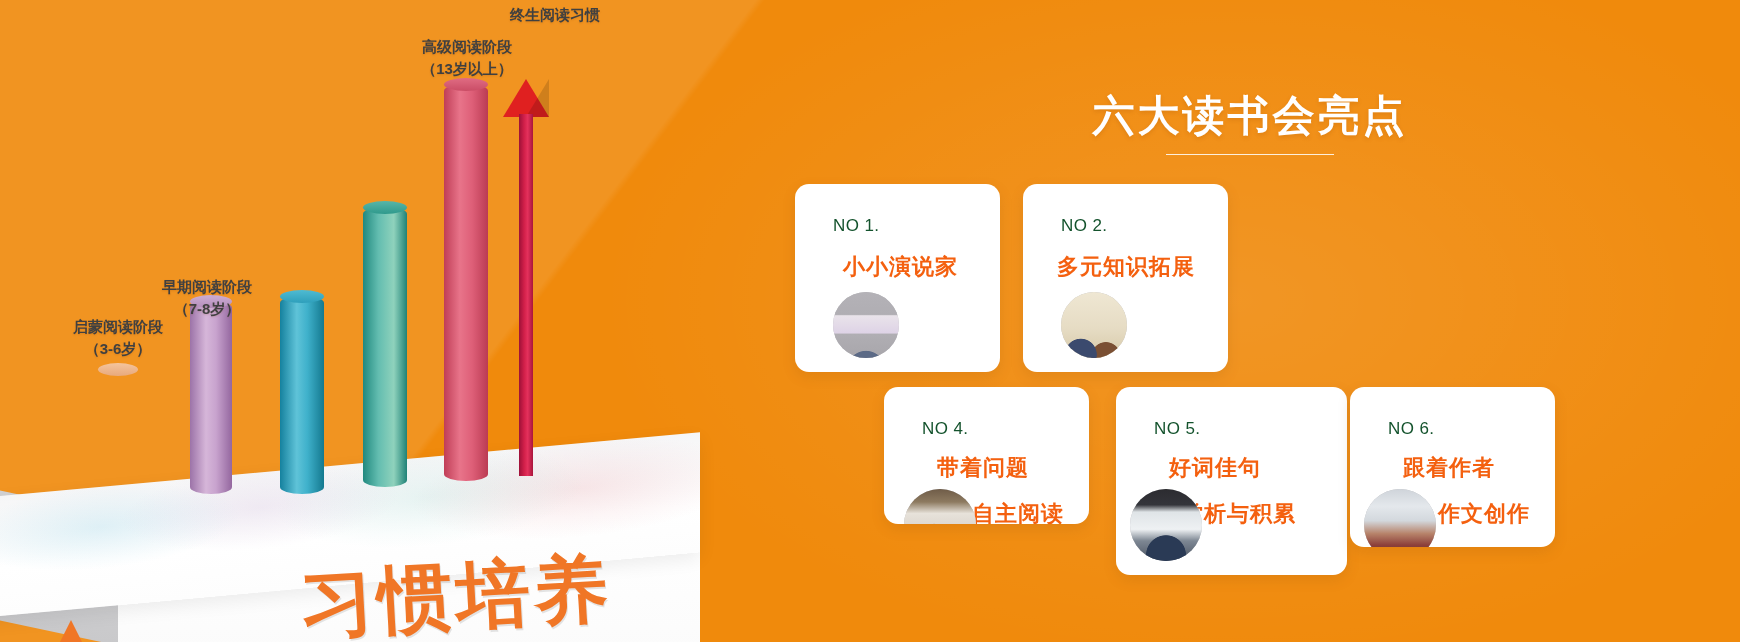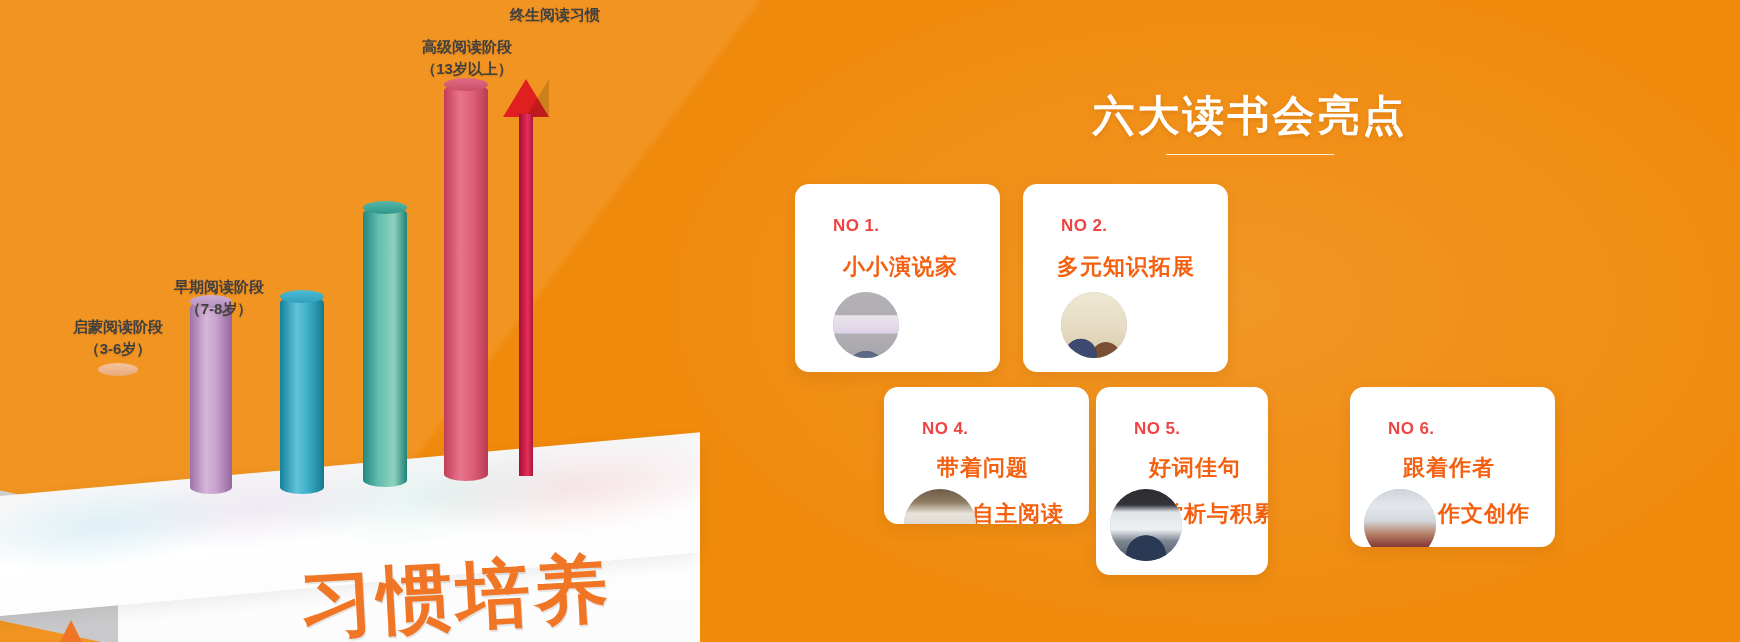--- a/index.html
+++ b/index.html
@@ -198,22 +198,22 @@
     background: #ffffff;
     border-radius: 14px;
     box-shadow: 0 5px 14px rgba(120,60,0,0.13);
     overflow: hidden;
   }
   .card-no {
     position: absolute;
     left: 38px;
     top: 32px;
     font-size: 17px;
-    font-weight: 700;
-    color: #ef4444;
+    font-weight: 400;
+    color: #14532d;
     letter-spacing: 0.4px;
   }
   .card-line1 {
     position: absolute;
     font-size: 22px;
     font-weight: 800;
     color: #F4600F;
     letter-spacing: 1px;
     white-space: nowrap;
   }
@@ -279,21 +279,21 @@
 
     <div class="clabel top" style="left:460px; top:4px; width:190px;">终生阅读习惯</div>
 
     <div class="clabel" style="left:372px; top:36px; width:190px;">
       <span>高级阅读阶段</span><br>
       <span>（13岁以上）</span>
     </div>
 
 
 
-    <div class="clabel" style="left:124px; top:276px; width:190px;">
+    <div class="clabel" style="left:112px; top:276px; width:190px;">
       <span>早期阅读阶段</span><br>
       <span>（7-8岁）</span>
     </div>
 
     <div class="clabel" style="left:23px; top:316px; width:190px;">
       <span>启蒙阅读阶段</span><br>
       <span>（3-6岁）</span>
     </div>
 
     <div class="pedestal-text">习惯培养</div>
@@ -331,21 +331,21 @@
       <div class="card-no" style="left:38px; top:32px;">NO 4.</div>
       <div class="card-line1" style="left:53px; top:66px;">带着问题</div>
       <div class="card-line2" style="left:88px; top:112px;">自主阅读</div>
       <div class="card-photo" style="left:20px; top:102px; width:72px; height:72px;">
         <div class="ph-inner" style="background:
             radial-gradient(circle at 42% 78%, #1d1d22 0%, #1d1d22 30%, rgba(0,0,0,0) 31%),
             linear-gradient(180deg,#6f5c48 0%,#8d7a60 18%,#e7e2da 34%,#d9d2ca 60%,#8e6f86 78%,#6a4a63 100%);"></div>
       </div>
     </div>
 
-    <div class="card" style="left:336px; top:375px; width:172px; height:188px;">
+    <div class="card" style="left:356px; top:375px; width:231px; height:188px;">
       <div class="card-no" style="left:38px; top:32px;">NO 5.</div>
       <div class="card-line1" style="left:53px; top:66px;">好词佳句</div>
       <div class="card-line2" style="left:65px; top:112px;">赏析与积累</div>
       <div class="card-photo" style="left:14px; top:102px; width:72px; height:72px;">
         <div class="ph-inner" style="background:
             radial-gradient(circle at 50% 92%, #2a3a55 0%, #2a3a55 26%, rgba(0,0,0,0) 27%),
             linear-gradient(180deg,#2c2c30 0%,#33343a 22%,#dfe4e7 32%,#eef1f3 56%,#7d8793 72%,#4b5462 100%);"></div>
       </div>
     </div>
 

